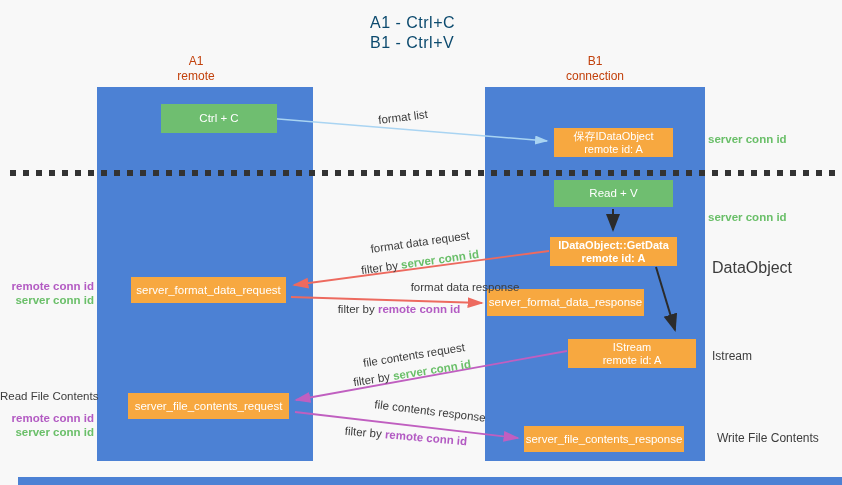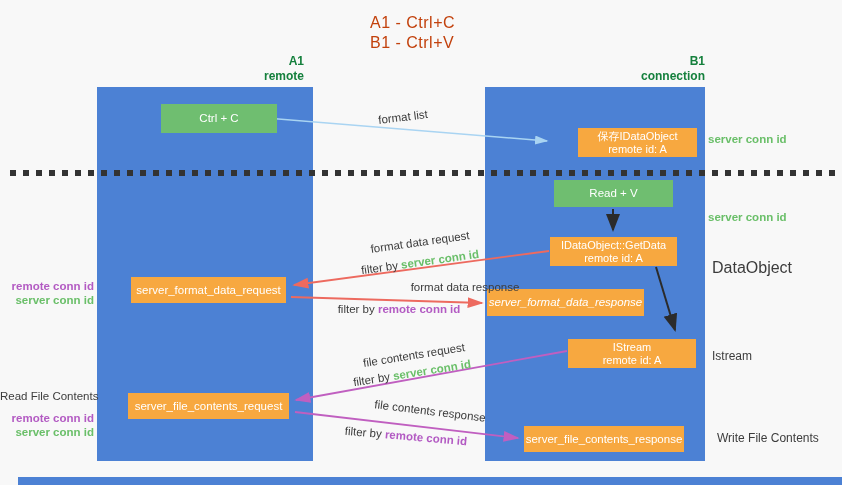--- a/index.html
+++ b/index.html
@@ -3,28 +3,28 @@
 <meta charset="utf-8">
 <style>
   * { margin:0; padding:0; box-sizing:border-box; }
   body { background:#ddd; }
   .stage{
     position:relative; width:842px; height:485px; background:#f8f8f8;
     font-family:"Liberation Sans", sans-serif; overflow:hidden;
   }
   .title{
     position:absolute; left:370px; top:13px; font-size:16px; line-height:20px;
-    color:#c2410c; letter-spacing:0.5px;
+    color:#0c4a6e; letter-spacing:0.5px;
   }
   .lane{ position:absolute; background:#4c81d4; }
   .lane-a{ left:97px; top:87px; width:216px; height:374px; }
   .lane-b{ left:485px; top:87px; width:220px; height:374px; }
   .bottom-bar{ position:absolute; left:18px; top:477px; width:824px; height:8px; background:#4c81d4; }
   .lane-header{
-    position:absolute; text-align:right; font-size:12px; line-height:15px; color:#15803d;font-weight:bold;
+    position:absolute; text-align:center; font-size:12px; line-height:15px; color:#c2410c;
   }
   .hdr-a{ left:88px; width:216px; top:54px; }
   .hdr-b{ left:485px; width:220px; top:54px; }
   .dotted{
     position:absolute; left:10px; top:170px; width:828px; height:6px;
     background:repeating-linear-gradient(90deg,#333 0 6px,transparent 6px 13px);
   }
   .node{
     position:absolute; display:flex; flex-direction:column; align-items:center;
     justify-content:center; color:#fff; text-align:center; font-size:11.5px;
@@ -89,39 +89,39 @@
     <line x1="567" y1="351" x2="296" y2="400" stroke-width="1.8" marker-end="url(#mpurple)" stroke="#c05fc0"></line>
     <line x1="295" y1="412" x2="518" y2="438" stroke-width="1.8" marker-end="url(#mpurple)" stroke="#c05fc0"></line>
     <line x1="613" y1="209" x2="613" y2="230" stroke-width="2" marker-end="url(#mblack)" stroke="#2b2b2b"></line>
     <line x1="656" y1="267" x2="675" y2="330" stroke-width="2" marker-end="url(#mblack)" stroke="#2b2b2b"></line>
   </svg>
 
   <div class="node green" style="left:137px;top:104px;width:116px;height:29px;margin-left:24px;">
     <span>Ctrl + C</span>
   </div>
 
-  <div class="node orange" style="left:554px;top:128px;width:119px;height:29px;font-size:11px;margin-left:24px;">
+  <div class="node orange" style="left:554px;top:128px;width:119px;height:29px;font-size:11px;">
     <span>保存IDataObject</span>
     <span>remote id: A</span>
   </div>
 
   <div class="node green" style="left:554px;top:180px;width:119px;height:27px;">
     <span>Read + V</span>
   </div>
 
-  <div class="node orange" style="left:550px;top:237px;width:127px;height:29px;font-size:11px;">
+  <div class="node orange" style="left:550px;top:237px;width:127px;height:29px;font-size:11px;font-weight:bold;">
     <span>IDataObject::GetData</span>
     <span>remote id: A</span>
   </div>
 
   <div class="node orange" style="left:131px;top:277px;width:155px;height:26px;text-align:right;">
     <span>server_format_data_request</span>
   </div>
 
-  <div class="node orange" style="left:487px;top:289px;width:157px;height:27px;font-style:italic;">
+  <div class="node orange" style="left:487px;top:289px;width:157px;height:27px;">
     <span>server_format_data_response</span>
   </div>
 
   <div class="node orange" style="left:568px;top:339px;width:128px;height:29px;font-size:11px;">
     <span>IStream</span>
     <span>remote id: A</span>
   </div>
 
   <div class="node orange" style="left:524px;top:426px;width:160px;height:26px;">
     <span>server_file_contents_response</span>

